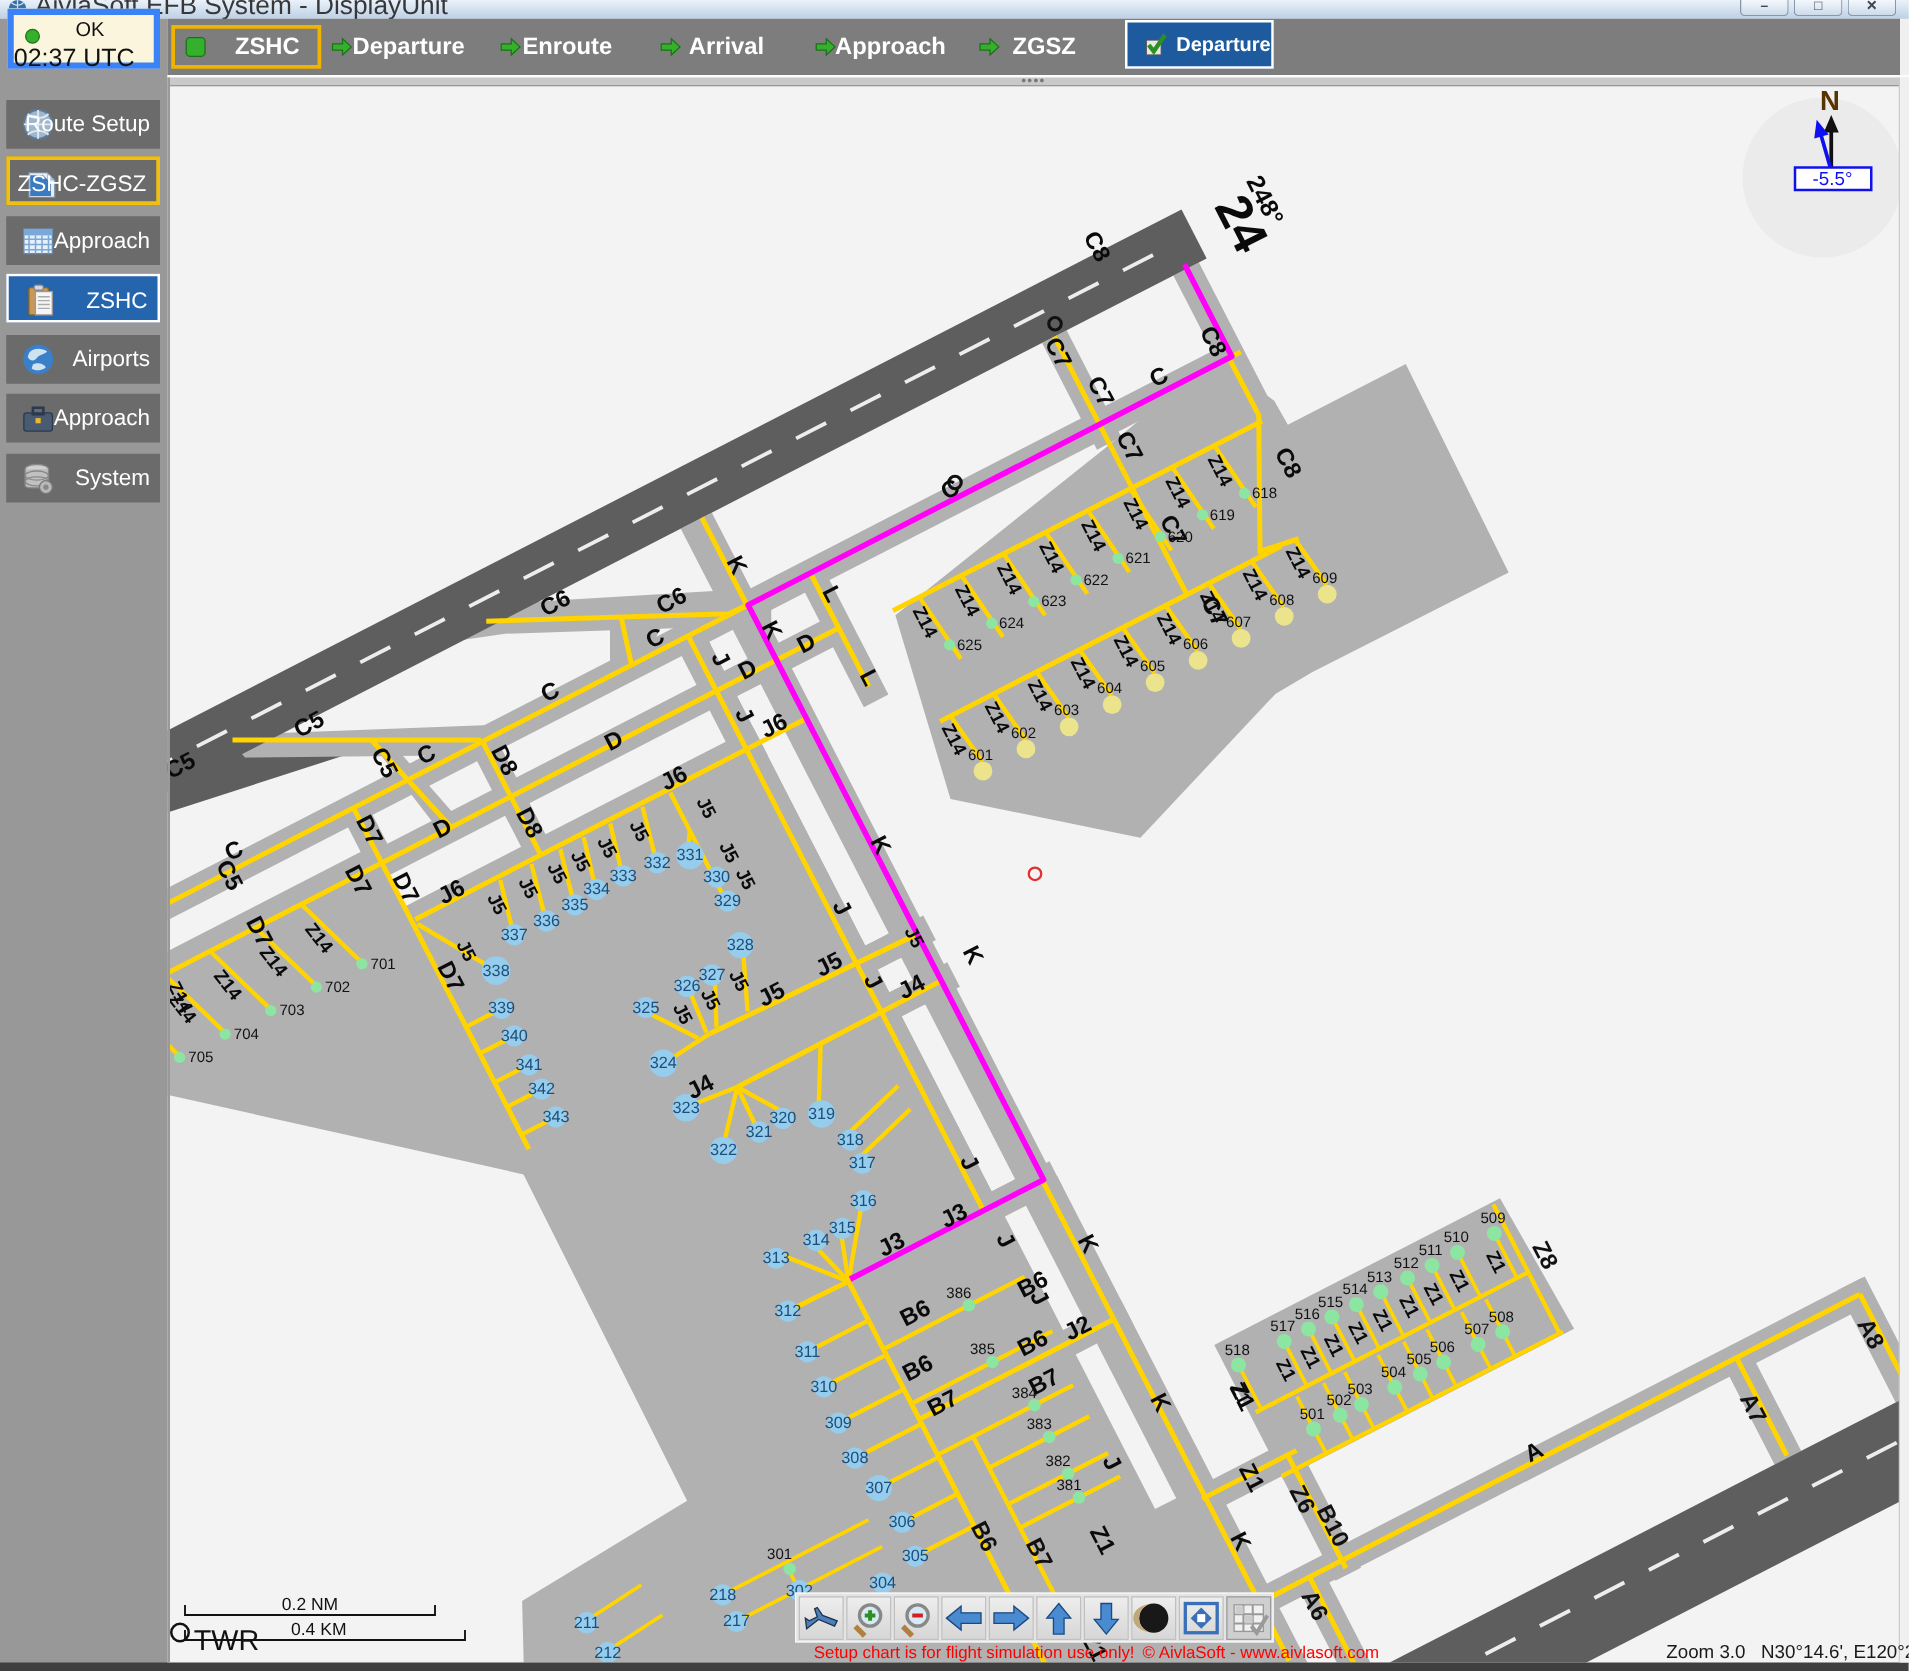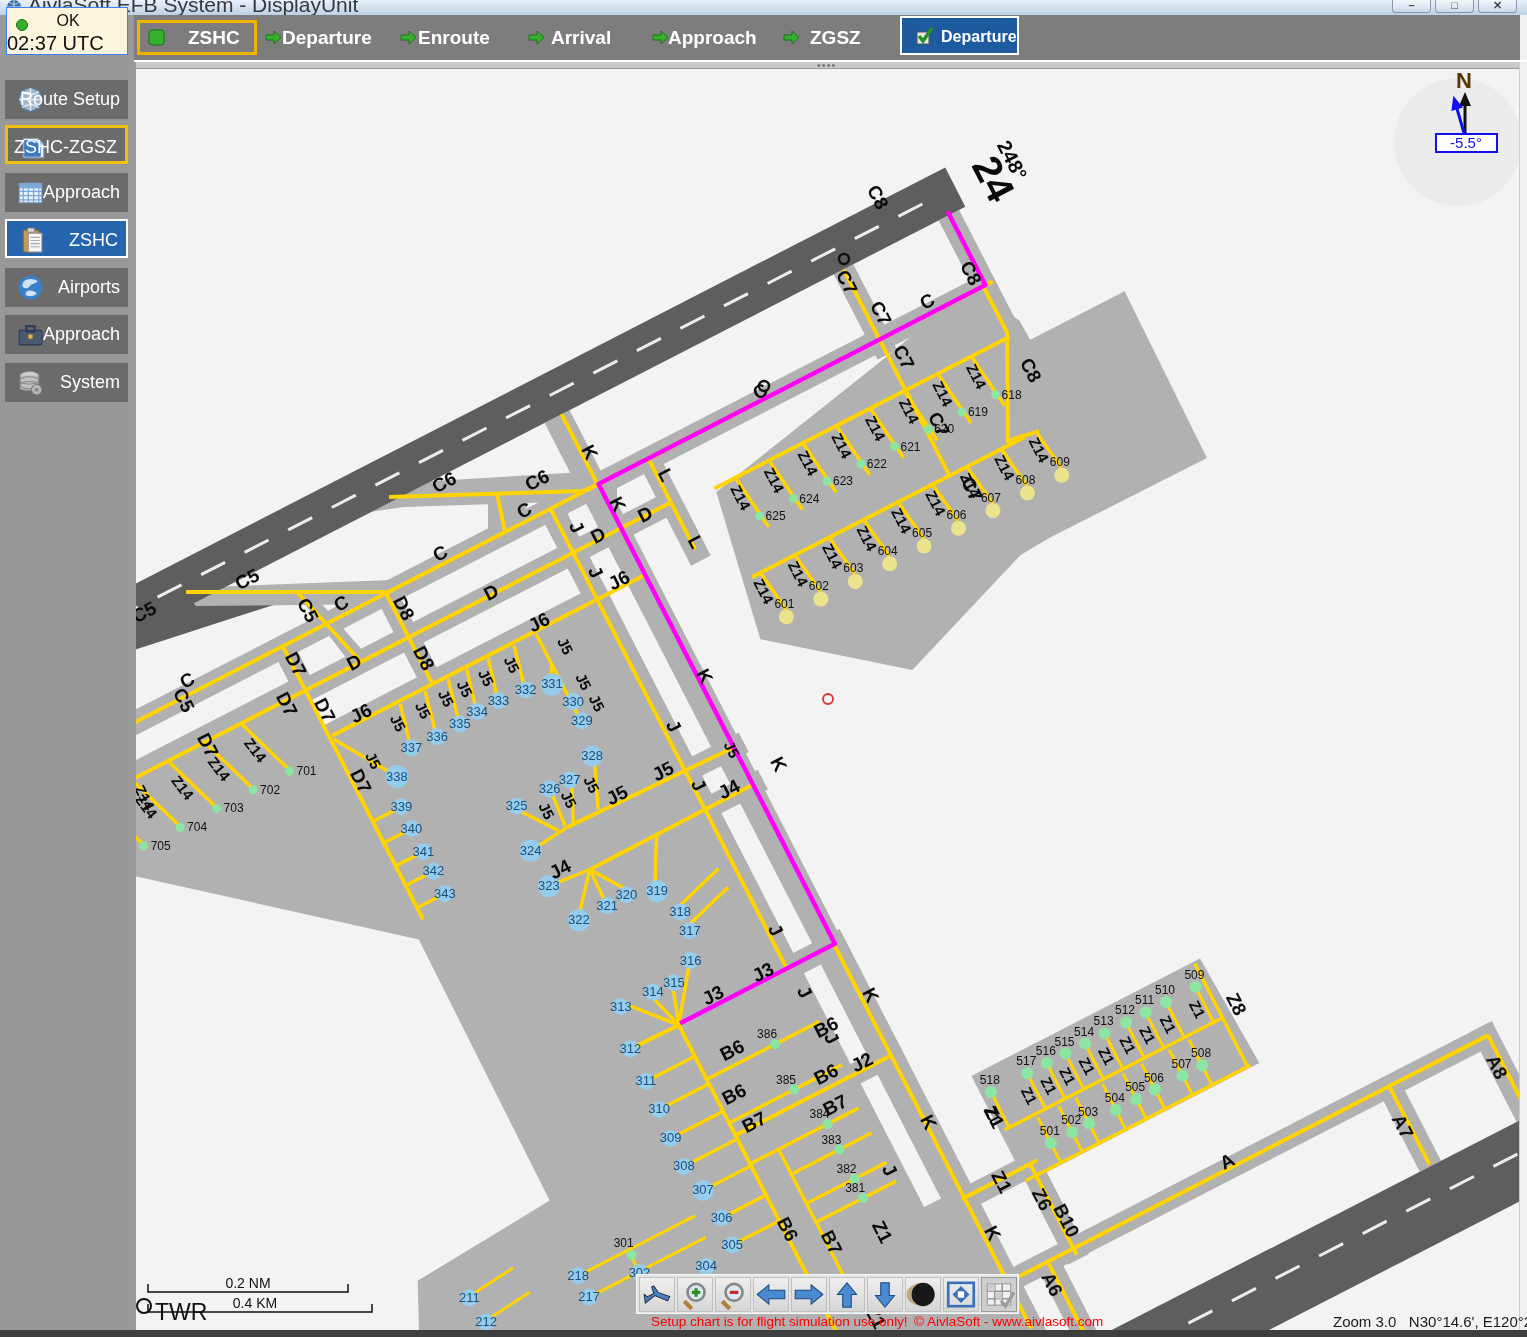--- a/index.html
+++ b/index.html
@@ -4,21 +4,21 @@
 body { width:1527px; height:1337px; position:relative; overflow:hidden;
        font-family:"Liberation Sans", sans-serif; background:#f0f0f0; }
 #title { position:absolute; left:0; top:0; width:1527px; height:15px;
   background:linear-gradient(#eaf2fa,#bdd0e4); }
 #title .t { position:absolute; left:28px; top:-7px; font-size:21px; color:#38383a; }
 .winbtn { position:absolute; top:0; width:39px; height:13px; background:linear-gradient(#f4f8fc,#cddaea);
   border:1px solid #8796a8; border-top:none; border-radius:0 0 4px 4px; color:#445; text-align:center;
   font-size:11px; line-height:11px; font-weight:bold;}
 #side { position:absolute; left:0; top:15px; width:134px; height:1322px; background:#989898; }
 #clock { position:absolute; left:6px; top:7px; width:122px; height:48px; background:#faf5dc;
-  border:1px solid #3b82f6; }
+  border:5px solid #3b82f6; }
 .sbtn { position:absolute; left:5px; width:123px; height:39px; background:#6b6b6b;
   color:#fff; font-size:18px; }
 .sbtn .lab { position:absolute; right:8px; top:9px; }
 .sbtn .ic { position:absolute; left:12px; top:6px; width:27px; height:27px; }
 #nav { position:absolute; left:134px; top:15px; width:1386px; height:45px; background:#7d7d7d; }
 .item { position:absolute; top:27px; color:#fff; font-size:19px; font-weight:bold; }
 #navline { position:absolute; left:134px; top:60px; width:1393px; height:2px; background:#fdfdfd; }
 #map { position:absolute; left:134px; top:62px; width:1386px; height:1268px; background:#f3f3f3; }
 #rightstrip { position:absolute; left:1520px; top:62px; width:7px; height:1268px; background:#f0f0f0; }
 #bottombar { position:absolute; left:0px; top:1330px; width:1527px; height:7px; background:#3f3f3f; }

